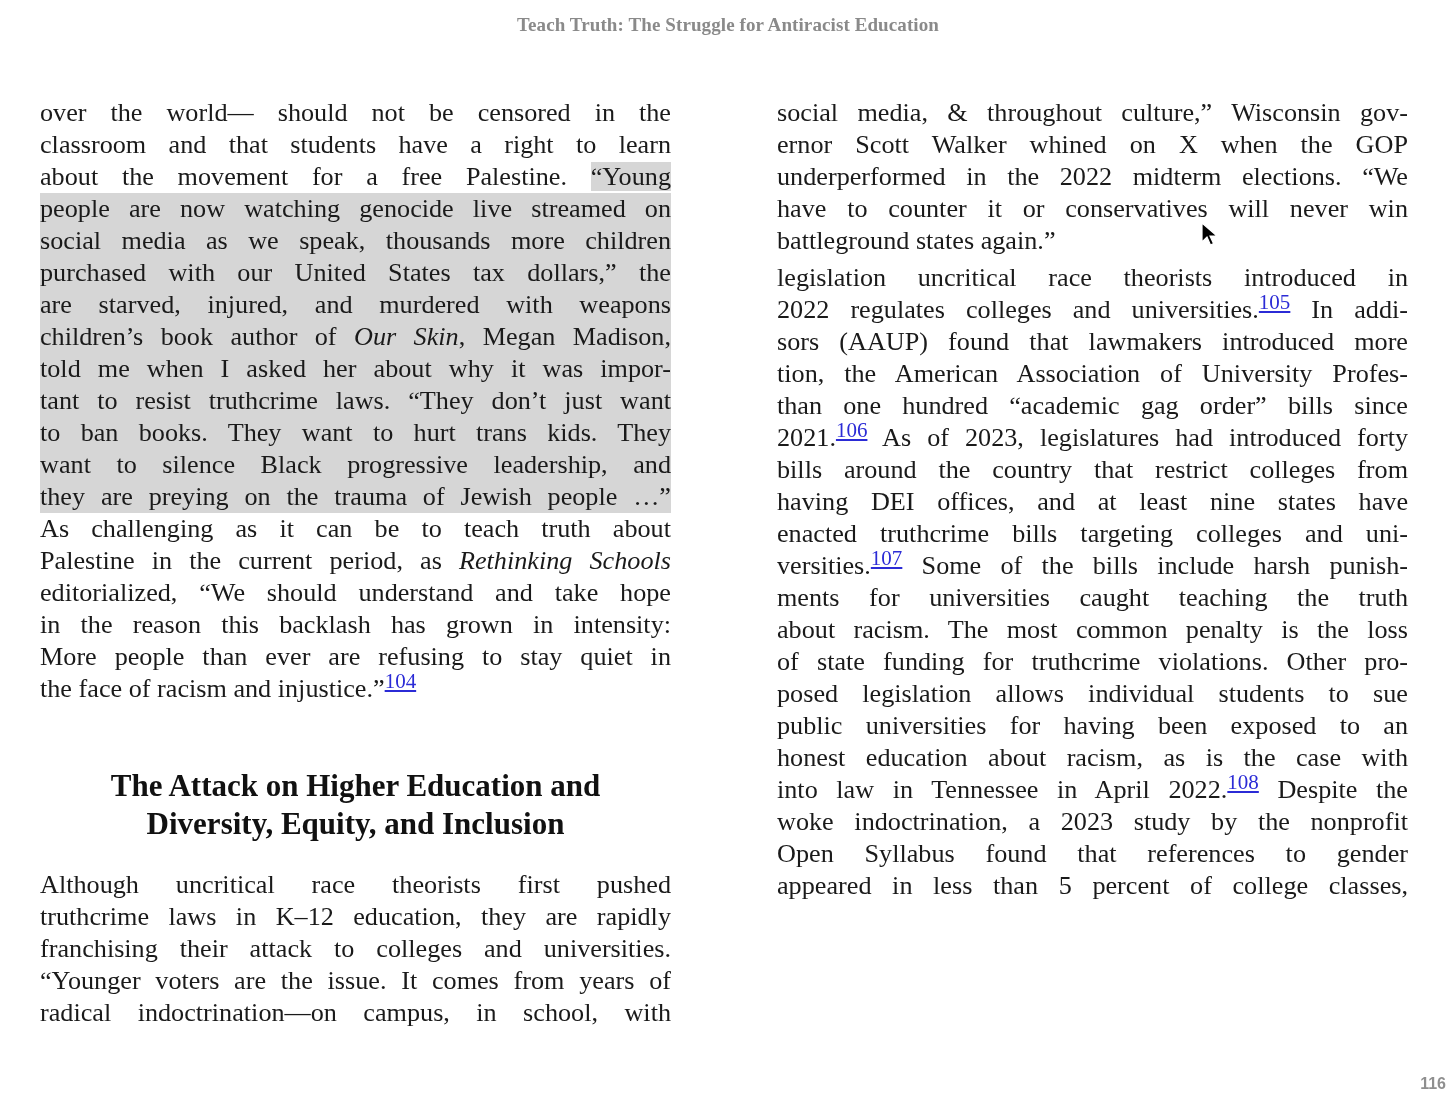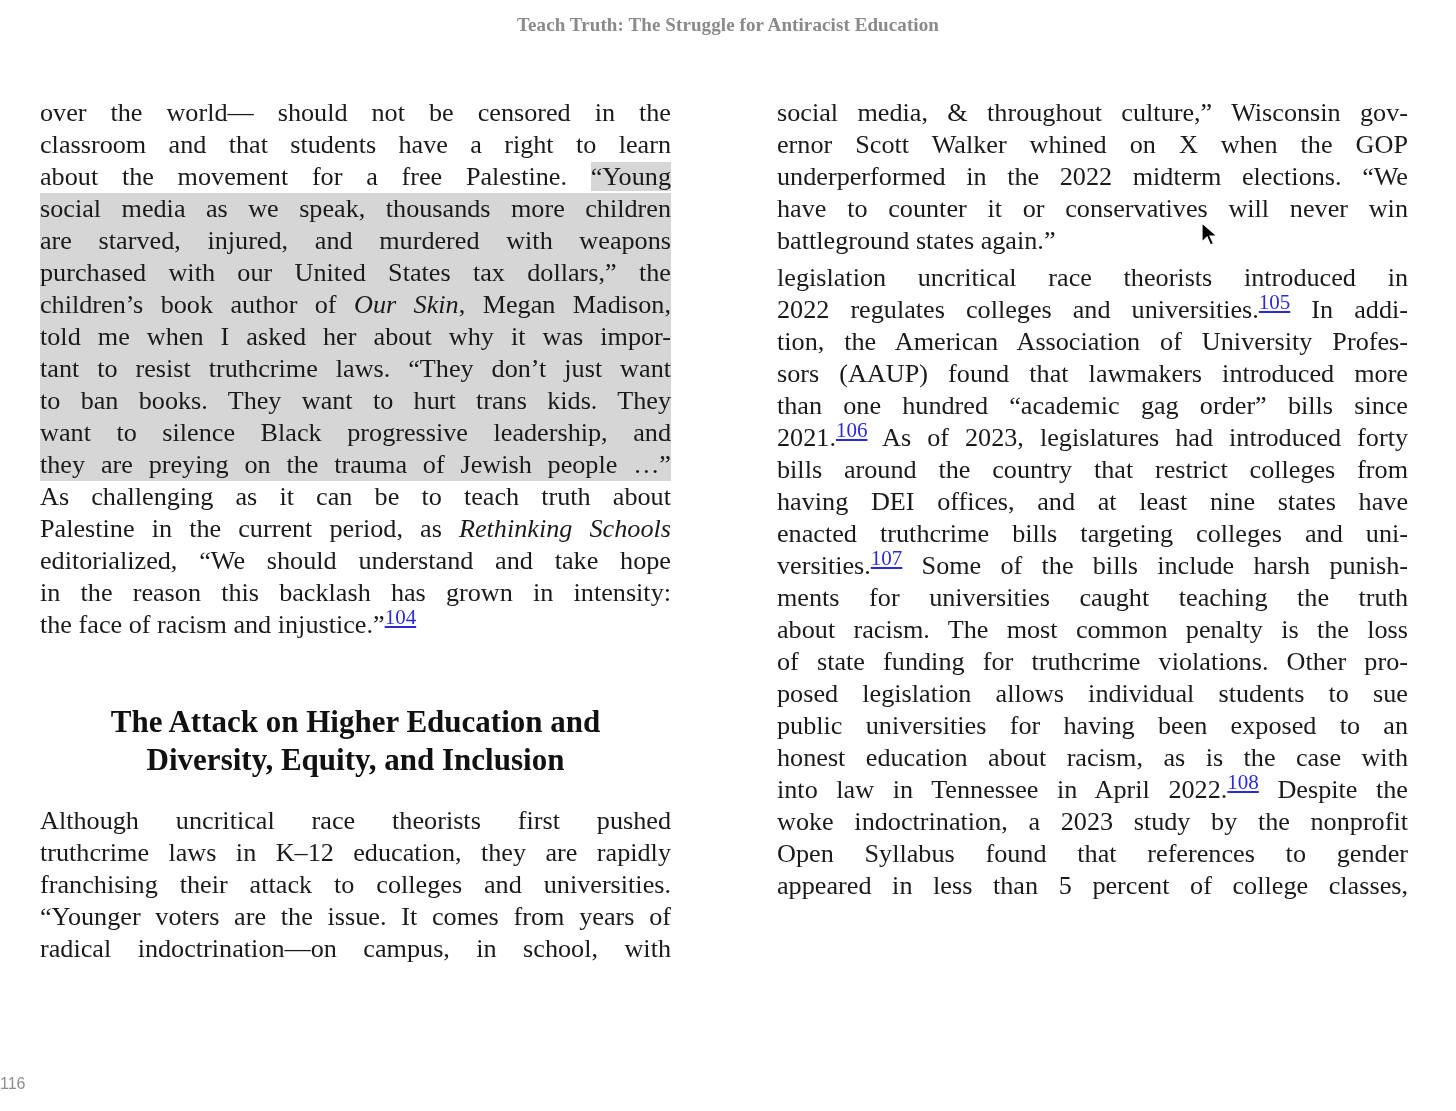--- a/index.html
+++ b/index.html
@@ -22,48 +22,50 @@
   .hl-line { background: #d6d6d6; }
   .note-ref { color: #2b2bd6; text-decoration: underline; font-size: 21px; vertical-align: 9px; line-height: 0; }
   .section-heading {
     font-family: "Liberation Serif", serif; font-weight: bold; font-size: 31px; line-height: 38px;
     text-align: center; color: #111; margin: 62px 0 26px 0;
   }
   .section-heading span { display: block; }
   .indent { padding-left: 38px; }
   .para-gap { margin-top: 5px; }
   .page-number {
-    position: absolute; top: 1075px; left: 0; width: 1446px; text-align: left;
-    font-family: "Liberation Sans", sans-serif; font-weight: normal; font-size: 16px; color: #8f8f8f;
+    position: absolute; top: 1075px; left: 0; width: 1446px; text-align: right;
+    font-family: "Liberation Sans", sans-serif; font-weight: bold; font-size: 16px; color: #8f8f8f;
   }
   .cursor { position: absolute; left: 1201px; top: 222px; width: 18px; height: 26px; }
 </style>
 </head>
 <body>
 
 <div class="book-title">Teach Truth: The Struggle for Antiracist Education</div>
 
 <div class="page-col left-col">
   <div>
     <span class="line">over the world— should not be censored in the</span>
     <span class="line">classroom and that students have a right to learn</span>
     <span class="line"><span>about the movement for a free Palestine. </span><span class="hl">“Young</span></span>
+    <span class="line hl-line">people are now watching genocide live streamed on</span>
     <span class="line hl-line">social media as we speak, thousands more children</span>
+    <span class="line hl-line">purchased with our United States tax dollars,” the</span>
     <span class="line hl-line">are starved, injured, and murdered with weapons</span>
-    <span class="line hl-line">purchased with our United States tax dollars,” the</span>
     <span class="line hl-line"><span>children’s book author of </span><i>Our Skin</i><span>, Megan Madison,</span></span>
     <span class="line hl-line">told me when I asked her about why it was impor-</span>
     <span class="line hl-line">tant to resist truthcrime laws. “They don’t just want</span>
     <span class="line hl-line">to ban books. They want to hurt trans kids. They</span>
     <span class="line hl-line">want to silence Black progressive leadership, and</span>
     <span class="line hl-line">they are preying on the trauma of Jewish people …”</span>
     <span class="line">As challenging as it can be to teach truth about</span>
     <span class="line"><span>Palestine in the current period, as </span><i>Rethinking Schools</i></span>
     <span class="line">editorialized, “We should understand and take hope</span>
     <span class="line">in the reason this backlash has grown in intensity:</span>
+    <span class="line">More people than ever are refusing to stay quiet in</span>
     <span class="line last"><span>the face of racism and injustice.”</span><a class="note-ref">104</a></span>
   </div>
 
   <h2 class="section-heading">
     <span>The Attack on Higher Education and</span>
     <span>Diversity, Equity, and Inclusion</span>
   </h2>
 
   <div>
     <span class="line">Although uncritical race theorists first pushed</span>
@@ -78,22 +80,22 @@
   <div>
     <span class="line">social media, &amp; throughout culture,” Wisconsin gov-</span>
     <span class="line">ernor Scott Walker whined on X when the GOP</span>
     <span class="line">underperformed in the 2022 midterm elections. “We</span>
     <span class="line">have to counter it or conservatives will never win</span>
     <span class="line last">battleground states again.”</span>
   </div>
   <div class="para-gap">
     <span class="line">legislation uncritical race theorists introduced in</span>
     <span class="line"><span>2022 regulates colleges and universities.</span><a class="note-ref">105</a><span> In addi-</span></span>
+    <span class="line">sors (AAUP) found that lawmakers introduced more</span>
     <span class="line">tion, the American Association of University Profes-</span>
-    <span class="line">sors (AAUP) found that lawmakers introduced more</span>
     <span class="line">than one hundred “academic gag order” bills since</span>
     <span class="line"><span>2021.</span><a class="note-ref">106</a><span> As of 2023, legislatures had introduced forty</span></span>
     <span class="line">bills around the country that restrict colleges from</span>
     <span class="line">having DEI offices, and at least nine states have</span>
     <span class="line">enacted truthcrime bills targeting colleges and uni-</span>
     <span class="line"><span>versities.</span><a class="note-ref">107</a><span> Some of the bills include harsh punish-</span></span>
     <span class="line">ments for universities caught teaching the truth</span>
     <span class="line">about racism. The most common penalty is the loss</span>
     <span class="line">of state funding for truthcrime violations. Other pro-</span>
     <span class="line">posed legislation allows individual students to sue</span>

